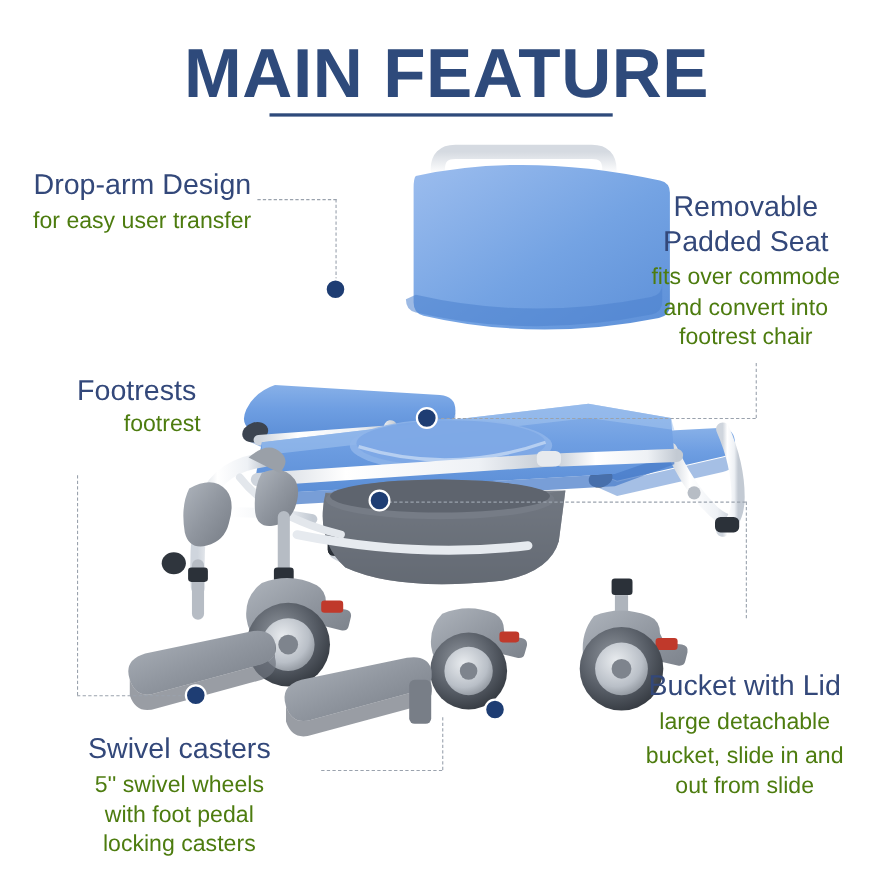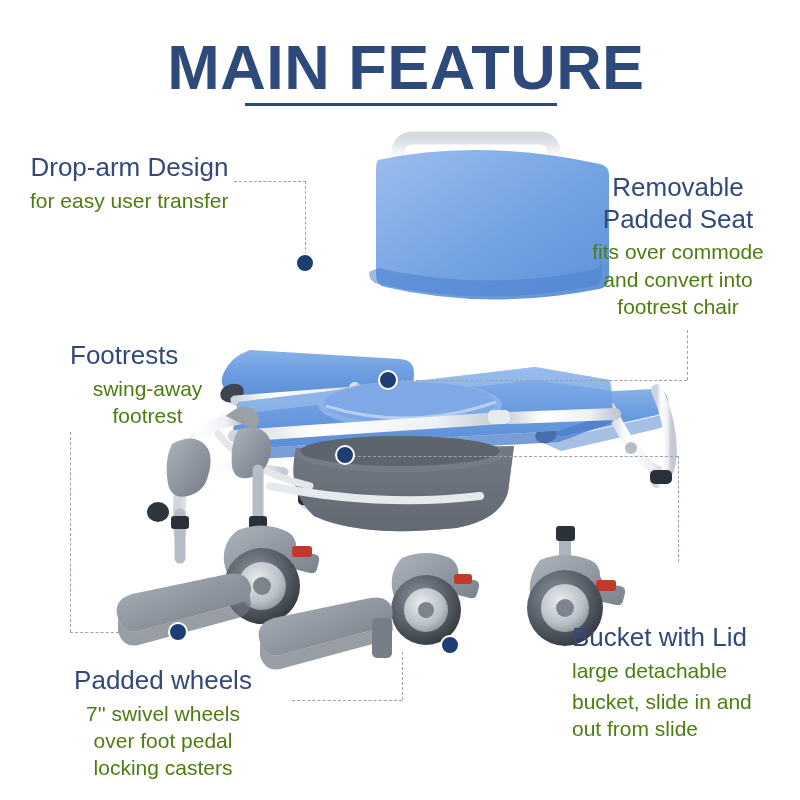--- a/index.html
+++ b/index.html
@@ -46,21 +46,21 @@
 
   .c-droparm{left:26px;top:152px;text-align:right;}
   .c-droparm .sub{margin-left:4px;}
 
   .c-seat{right:22px;top:172px;text-align:center;width:200px;}
   .c-seat .head{white-space:normal;}
 
   .c-footrests{left:26px;top:340px;text-align:left;margin-left:44px;}
   .c-footrests .sub{text-align:center;width:155px;}
 
-  .c-bucket{right:18px;top:622px;width:210px;}
+  .c-bucket{right:18px;top:608px;text-align:center;width:210px;}
 
   .c-swivel{left:48px;top:665px;text-align:center;width:230px;}
   .c-swivel .head{text-align:center;}
 
   
   .lead{position:absolute;pointer-events:none;}
   .lead.h{
     height:0;border-top:1px dashed #9aa2ad;
   }
   .lead.v{
@@ -290,31 +290,30 @@
   <div class="callout c-seat wrap">
     <div class="head">Removable</div>
     <div class="head">Padded Seat</div>
     <div class="sub">fits over commode</div>
     <div class="sub" style="margin-top:0">and convert into</div>
     <div class="sub" style="margin-top:0">footrest chair</div>
   </div>
 
   <div class="callout c-footrests">
     <div class="head">Footrests</div>
-    <div class="sub">swing-away</div>
     <div class="sub" style="margin-top:0">footrest</div>
   </div>
 
   <div class="callout c-bucket">
     <div class="head">Bucket with Lid</div>
     <div class="sub">large detachable</div>
     <div class="sub" style="margin-top:4px">bucket, slide in and</div>
     <div class="sub" style="margin-top:0">out from slide</div>
   </div>
 
   <div class="callout c-swivel">
-    <div class="head">Padded wheels</div>
-    <div class="sub">7'' swivel wheels</div>
-    <div class="sub" style="margin-top:0">over foot pedal</div>
+    <div class="head">Swivel casters</div>
+    <div class="sub">5'' swivel wheels</div>
+    <div class="sub" style="margin-top:0">with foot pedal</div>
     <div class="sub" style="margin-top:0">locking casters</div>
   </div>
 
 </div>
 
 </body></html>

